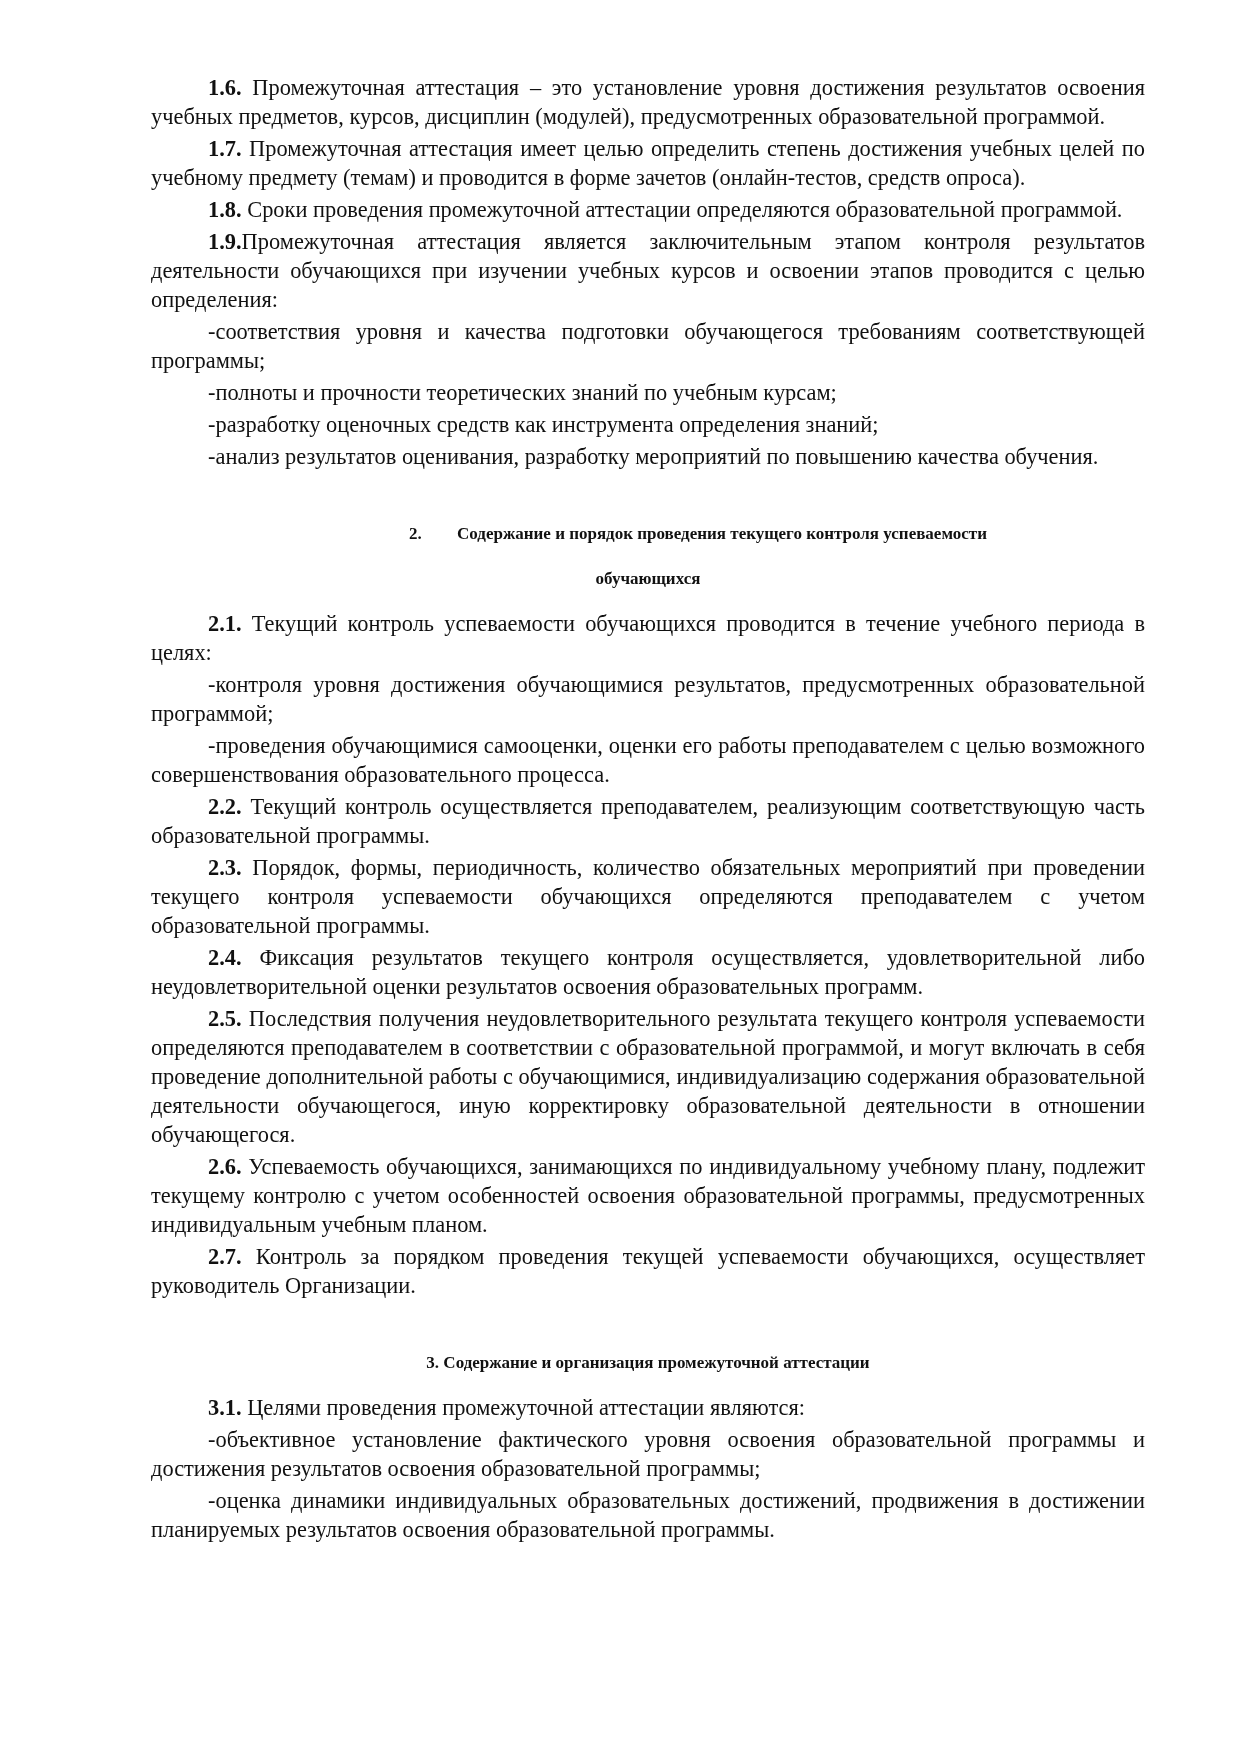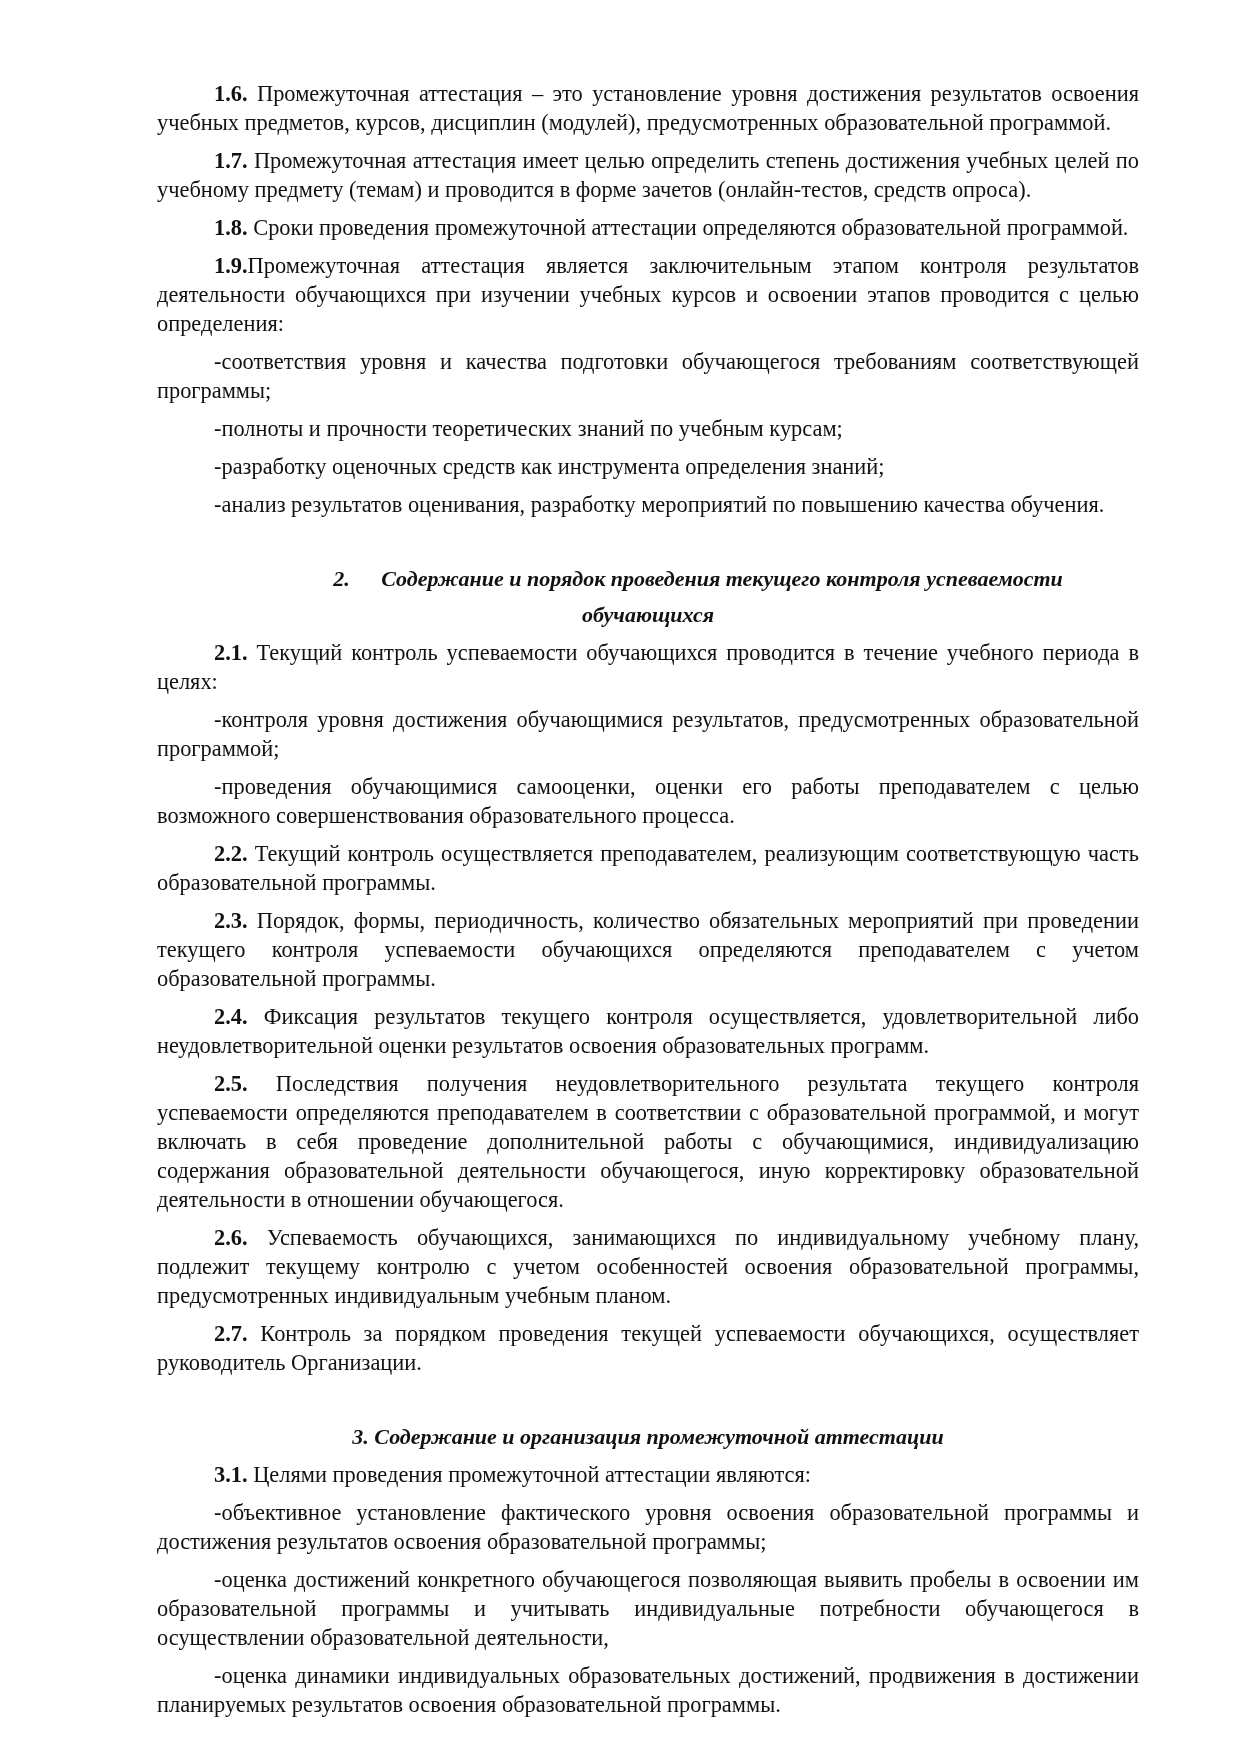--- a/index.html
+++ b/index.html
@@ -5,24 +5,24 @@
     html, body { margin: 0; padding: 0; background: #ffffff; }
     body {
       width: 1240px; height: 1755px; position: relative; overflow: hidden;
       font-family: "Liberation Serif", "DejaVu Serif", serif;
       color: #111111;
     }
     .page {
       position: absolute; left: 148px; top: 70px; width: 1000px;
       font-size: 22.4px; line-height: 29px;
     }
-    p { margin: 9px; text-align: justify; text-indent: 57px; }
+    p { margin: 3px; text-align: justify; text-indent: 57px; }
     .num { font-weight: bold; }
     h2 {
-      margin: 7px; font-size: 22px; font-weight: bold; text-align: center; line-height: 29px; font-style: italic;
+      margin: 16px; font-size: 17px; font-weight: bold; text-align: center; line-height: 29px;
     }
     .gap { height: 29px; }
     .h2-sec2 { padding-left: 100px; padding-right: 0; }
     .h2-sec2 .secnum { display: inline-block; width: 48px; text-align: left; }
   </style>
 </head>
 <body>
 
 <div class="page">
 
@@ -51,16 +51,15 @@
   <p><span class="num">2.4.</span> <span>Фиксация результатов текущего контроля осуществляется, удовлетворительной либо неудовлетворительной оценки результатов освоения образовательных программ.</span></p>
   <p><span class="num">2.5.</span> <span>Последствия получения неудовлетворительного результата текущего контроля успеваемости определяются преподавателем в соответствии с образовательной программой, и могут включать в себя проведение дополнительной работы с обучающимися, индивидуализацию содержания образовательной деятельности обучающегося, иную корректировку образовательной деятельности в отношении обучающегося.</span></p>
   <p><span class="num">2.6.</span> <span>Успеваемость обучающихся, занимающихся по индивидуальному учебному плану, подлежит текущему контролю с учетом особенностей освоения образовательной программы, предусмотренных индивидуальным учебным планом.</span></p>
   <p><span class="num">2.7.</span> <span>Контроль за порядком проведения текущей успеваемости обучающихся, осуществляет руководитель Организации.</span></p>
 
   <div class="gap"></div>
 
   <h2>3. Содержание и организация промежуточной аттестации</h2>
   <p><span class="num">3.1.</span> <span>Целями проведения промежуточной аттестации являются:</span></p>
   <p>-объективное установление фактического уровня освоения образовательной программы и достижения результатов освоения образовательной программы;</p>
-  <p>-оценка достижений конкретного обучающегося позволяющая выявить пробелы в освоении им образовательной программы и учитывать индивидуальные потребности обучающегося в осуществлении образовательной деятельности,</p>
   <p>-оценка динамики индивидуальных образовательных достижений, продвижения в достижении планируемых результатов освоения образовательной программы.</p>
 
 </div>
 
 </body></html>

